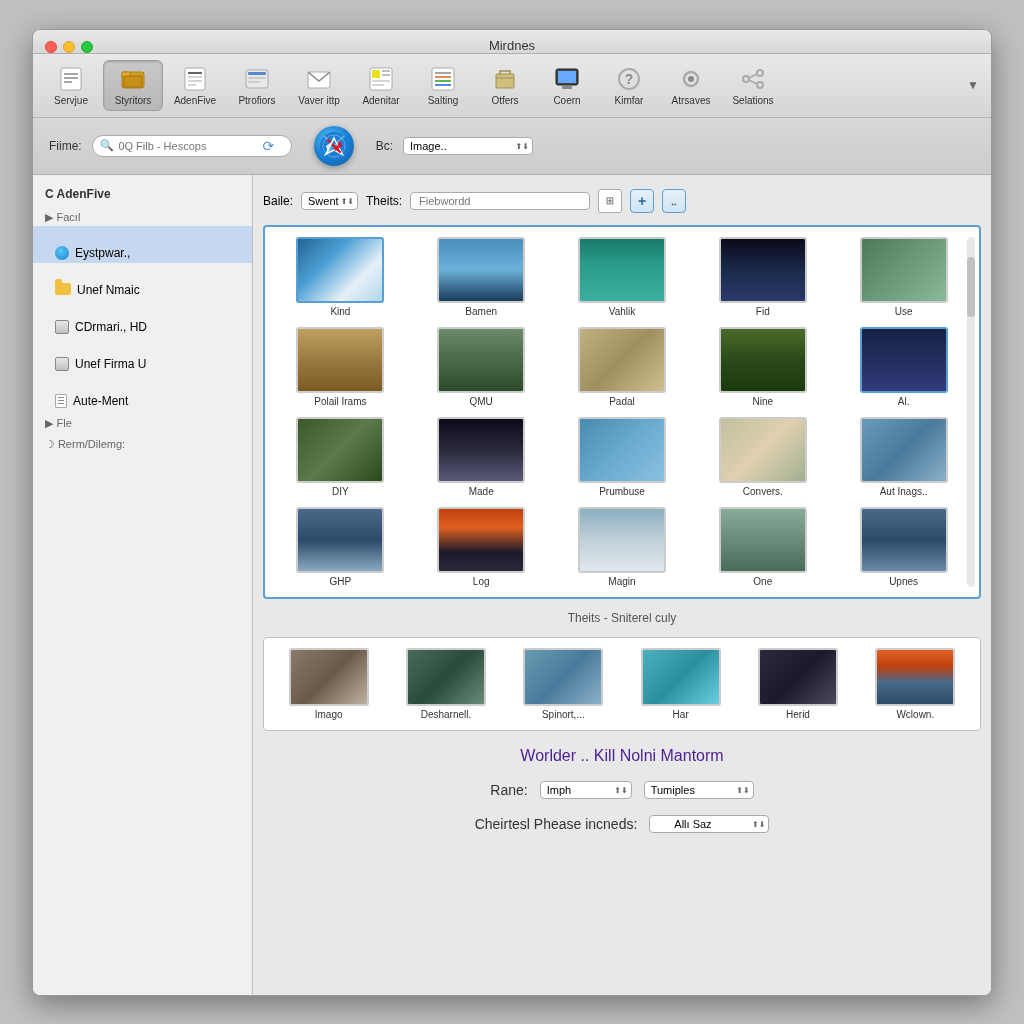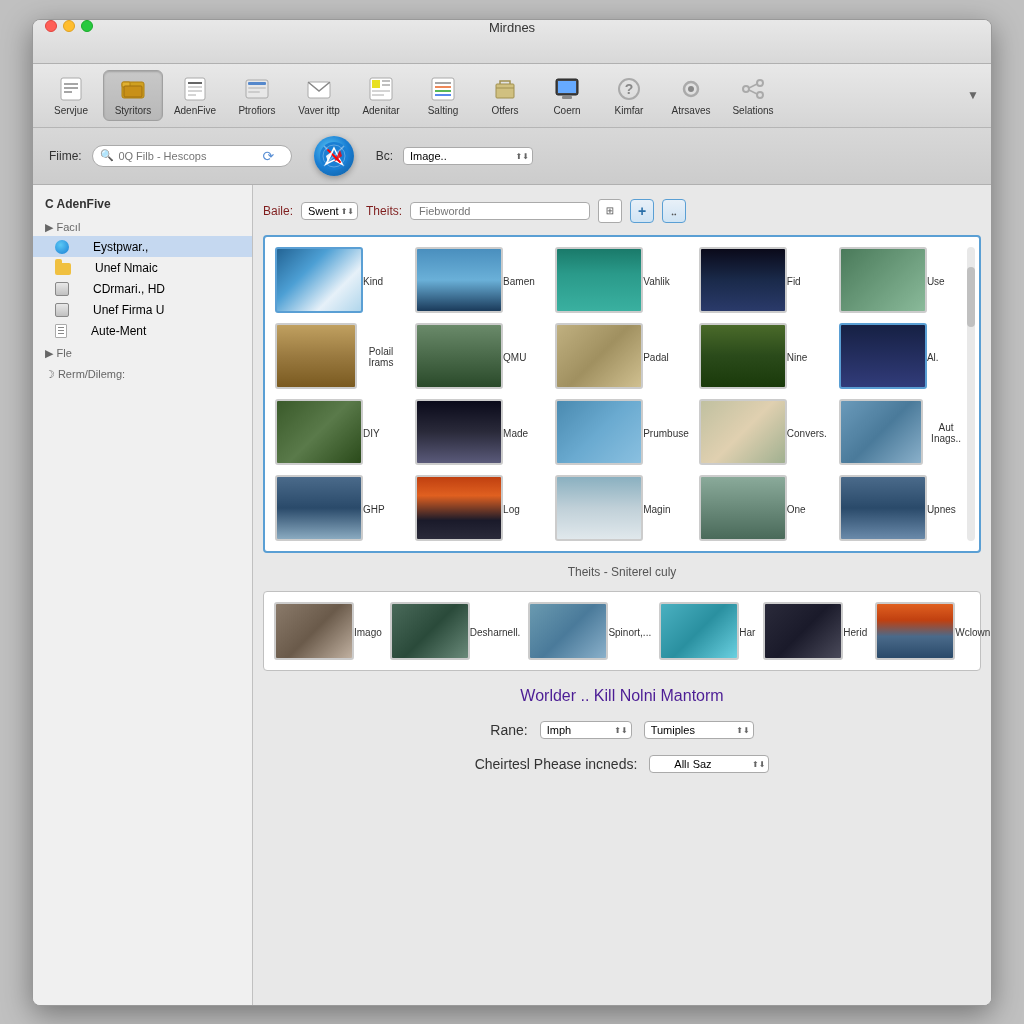--- a/index.html
+++ b/index.html
@@ -15,23 +15,23 @@
     .window {
       width: 960px;
       background: #ececec;
       border-radius: 8px;
       box-shadow: 0 8px 30px rgba(0,0,0,0.4);
       overflow: hidden;
       border: 1px solid #999;
     }
     .title-bar {
       background: linear-gradient(to bottom, #e8e8e8, #d8d8d8);
-      height: 44px;
-      display: flex;
-      align-items: flex-start;
+      height: 24px;
+      display: flex;
+      align-items: flex-end;
       padding: 0 12px;
       border-bottom: 1px solid #b0b0b0;
       position: relative;
     }
     .traffic-lights {
       display: flex;
       gap: 6px;
     }
     .traffic-light {
       width: 12px;
@@ -179,25 +179,25 @@
       margin-top: 4px;
     }
     .sidebar-section-title {
       padding: 2px 12px;
       font-size: 11px;
       color: #666;
       cursor: pointer;
     }
     .sidebar-item {
       display: flex;
-      align-items: flex-end;
-      padding: 4px 12px 3px 22px;
+      align-items: flex-start;
+      padding: 20px 12px 3px 22px;
       font-size: 12px;
       cursor: pointer;
-      gap: 24px;
+      gap: 6px;
     }
     .sidebar-item.selected { background: #c5d8f0; }
     .sidebar-item-icon {
       width: 14px;
       height: 14px;
       flex-shrink: 0;
     }
     .icon-globe {
       width: 14px;
       height: 14px;
@@ -256,21 +256,21 @@
       overflow-y: auto;
     }
     .panel-toolbar {
       display: flex;
       align-items: center;
       gap: 8px;
       padding: 4px 0;
     }
     .panel-label {
       font-size: 12px;
-      color: #7f1d1d;
+      color: #000000;
     }
     .grid-view-btn {
       display: flex;
       align-items: center;
       justify-content: center;
       width: 24px;
       height: 24px;
       border: 1px solid #aaa;
       border-radius: 3px;
       background: white;
@@ -300,21 +300,21 @@
       overflow-y: auto;
       max-height: 380px;
     }
     .image-grid {
       display: grid;
       grid-template-columns: repeat(5, 1fr);
       gap: 10px;
     }
     .image-item {
       display: flex;
-      flex-direction: row;
+      flex-direction: column;
       align-items: center;
       cursor: pointer;
     }
     .image-thumb {
       width: 88px;
       height: 66px;
       border-radius: 3px;
       overflow: hidden;
       border: 2px solid transparent;
       position: relative;

